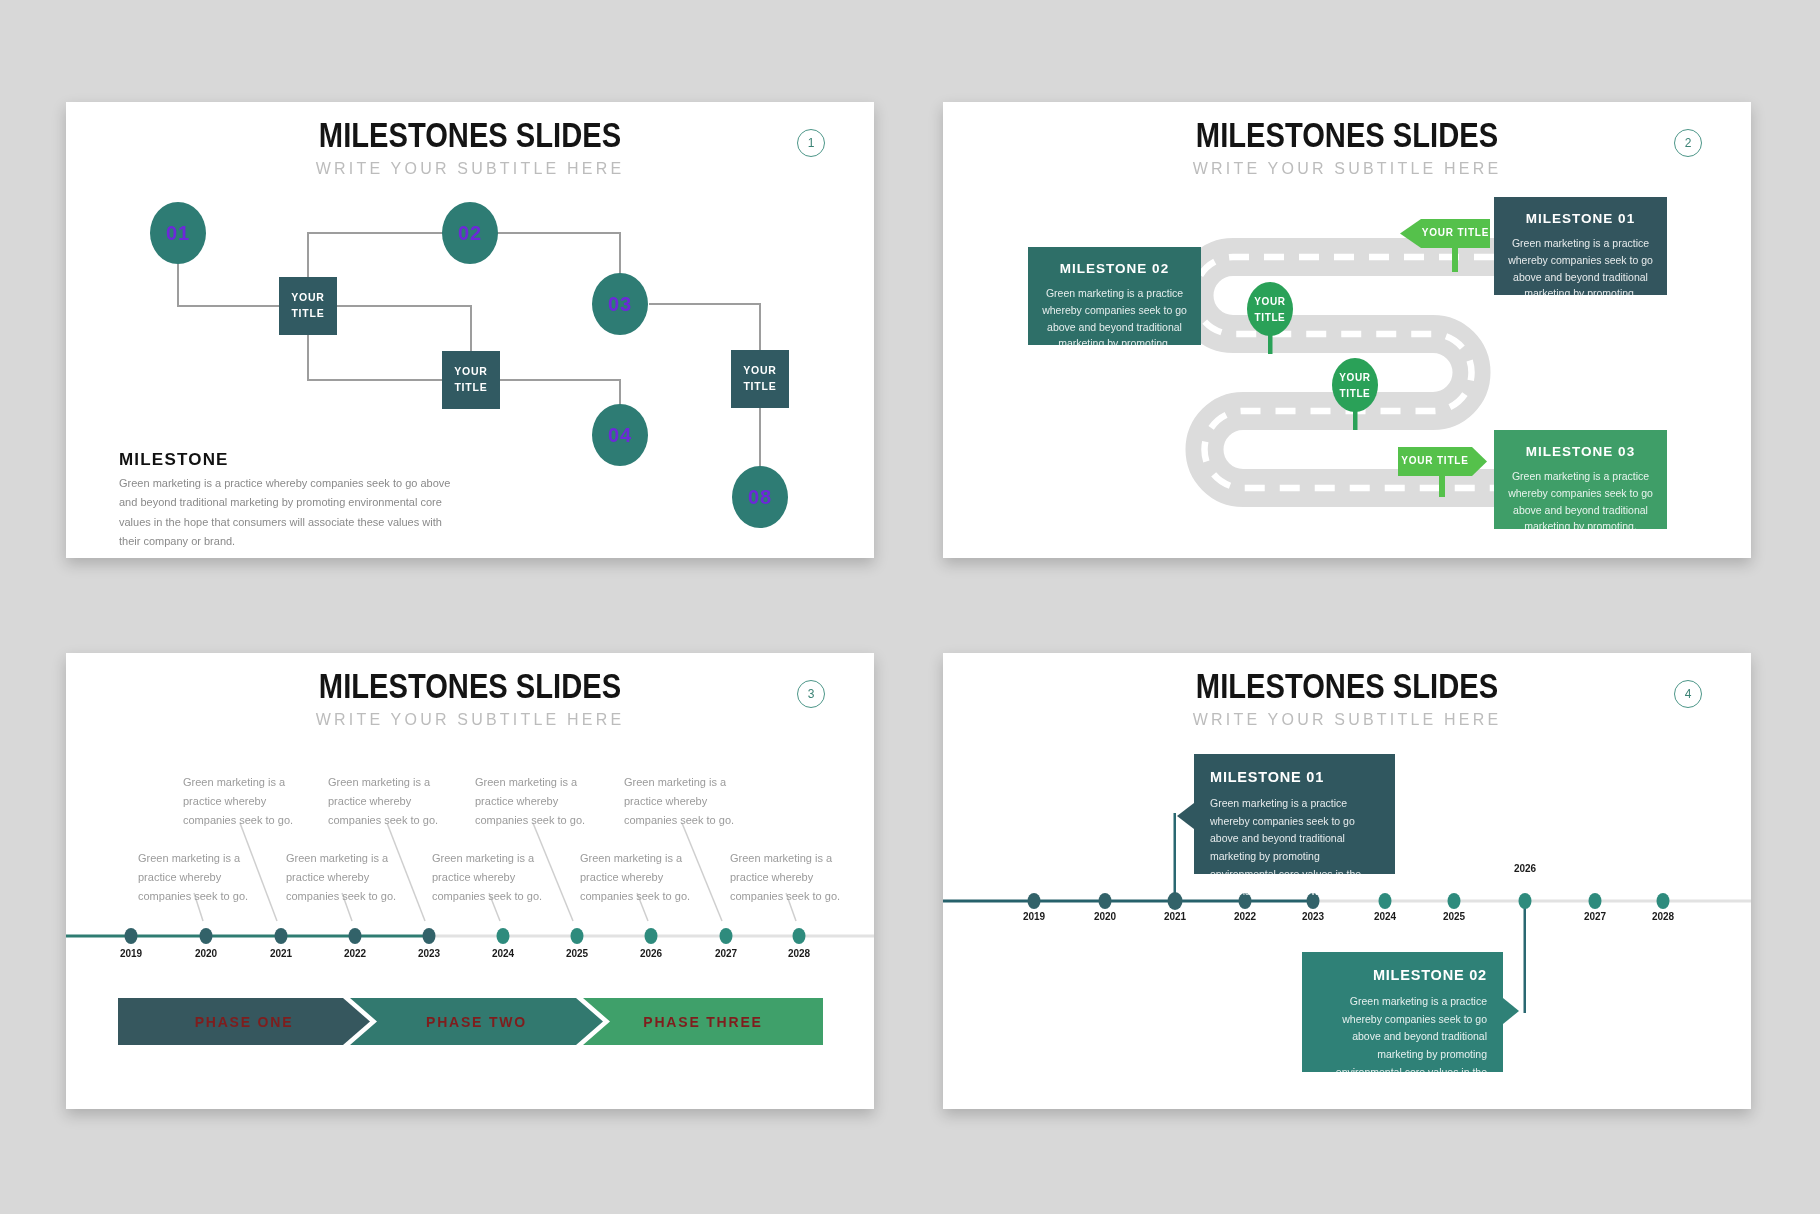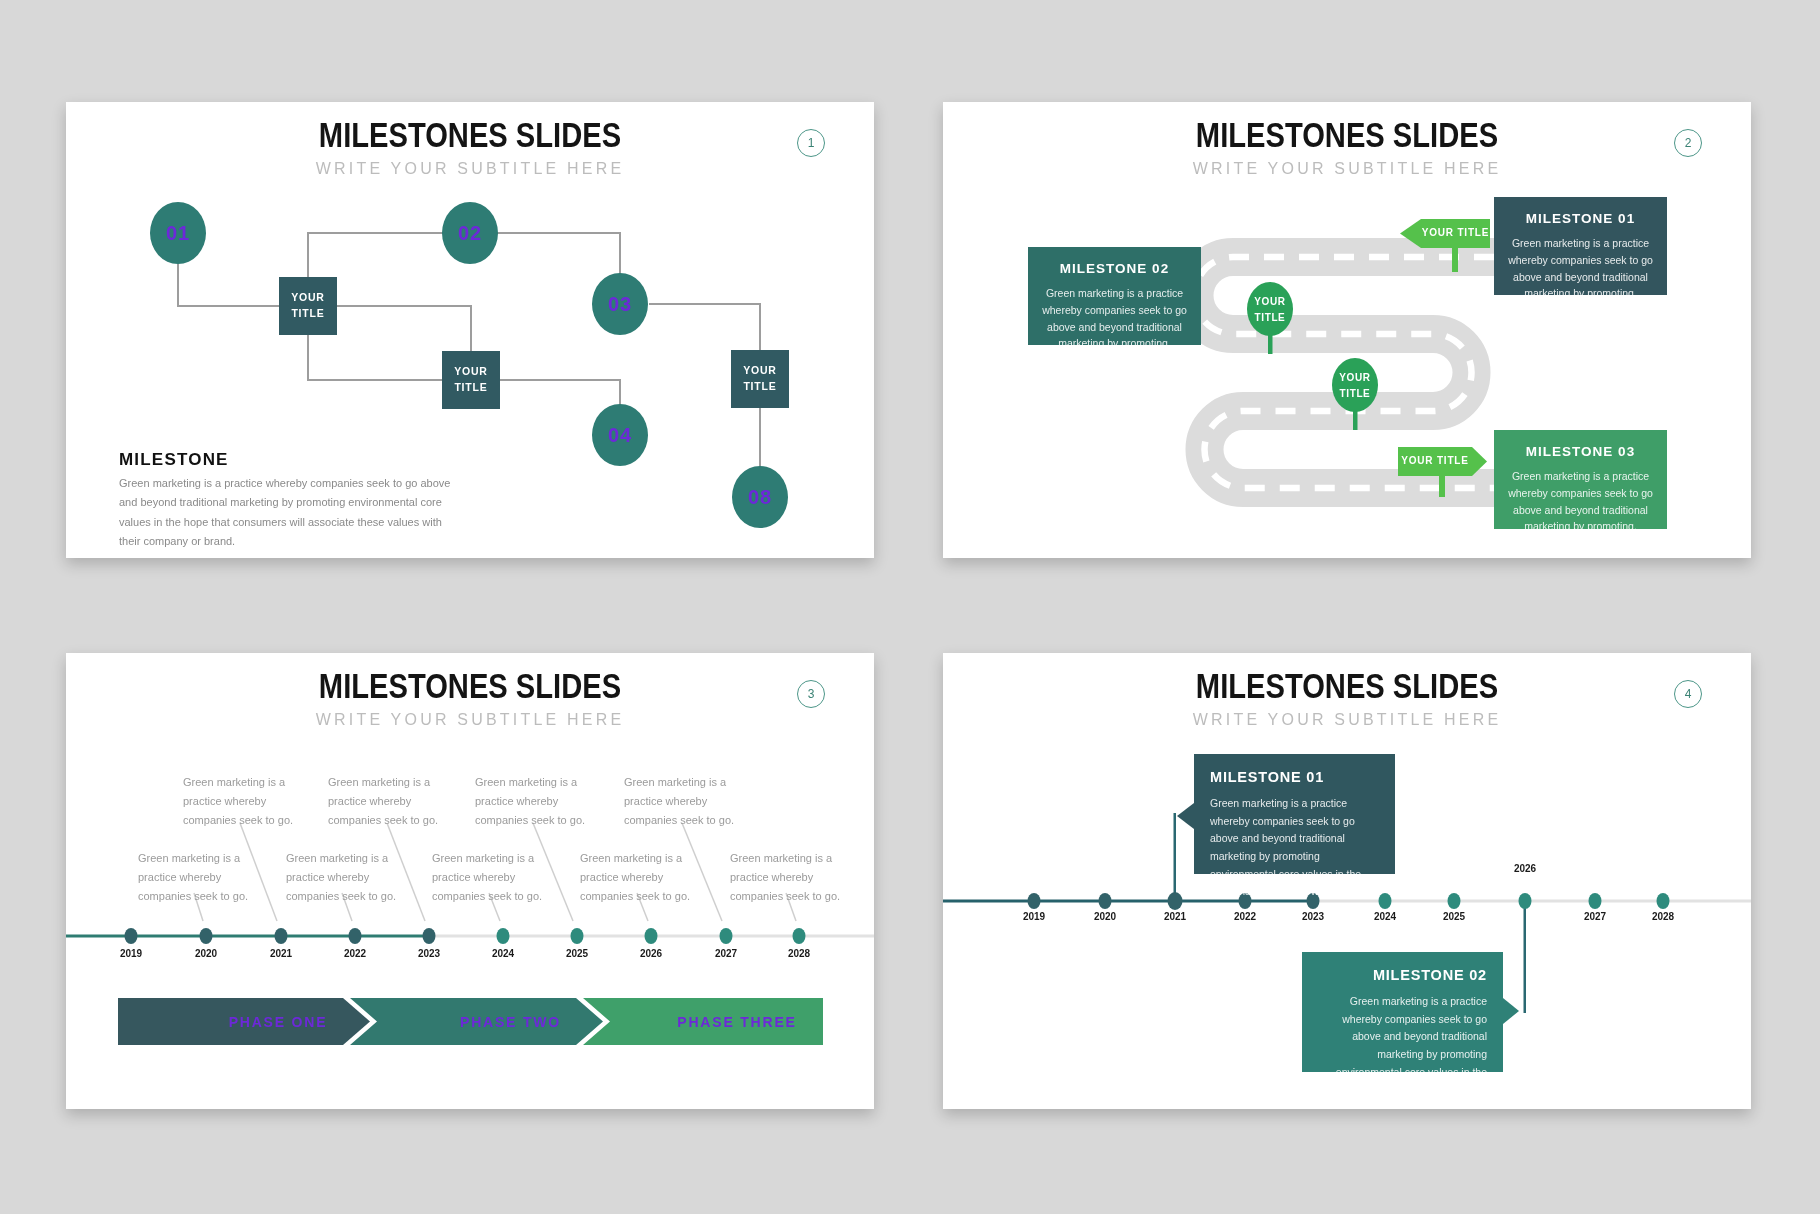--- a/index.html
+++ b/index.html
@@ -77,21 +77,21 @@
   
   .year{
     position:absolute;width:60px;text-align:center;
     font-size:10px;font-weight:700;color:#1b1b1b;
   }
   .callout{
     position:absolute;width:120px;font-size:11px;line-height:1.72;color:#9b9b9b;
   }
   .phase-label{
     position:absolute;top:352px;height:34px;line-height:34px;text-align:center;
-    color:#6d28d9;font-size:14px;font-weight:700;letter-spacing:1.8px;padding-left:34px;
+    color:#7f1d1d;font-size:14px;font-weight:700;letter-spacing:1.8px;
   }
   .tl-box{
     position:absolute;width:201px;height:120px;box-sizing:border-box;
     padding:15px 16px;color:#fff;
   }
   .tl-box h3{margin:0 0 10px 0;font-size:14.5px;font-weight:700;letter-spacing:.8px;}
   .tl-box p{margin:0;font-size:10.5px;line-height:1.68;color:rgba(255,255,255,.88);}
   .tail{position:absolute;width:0;height:0;}
 </style>
 </head>

